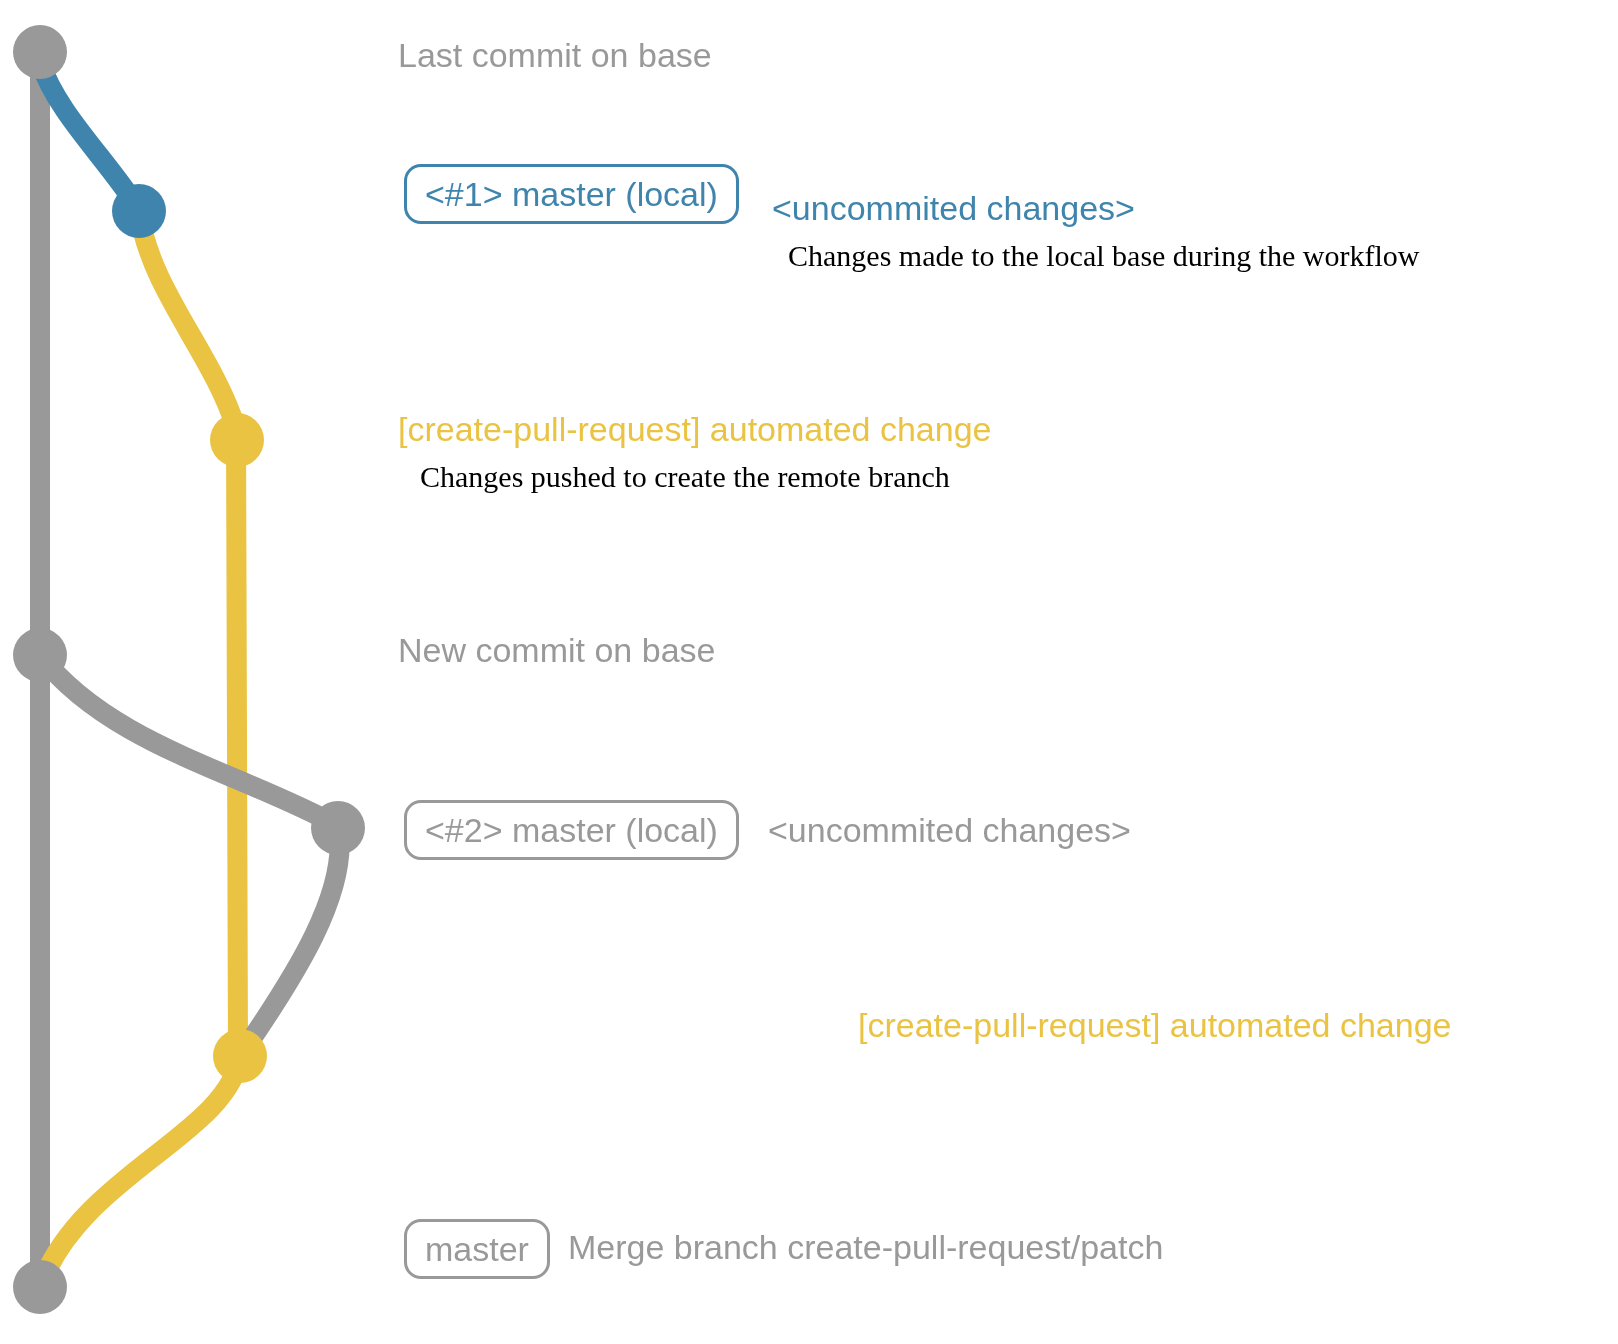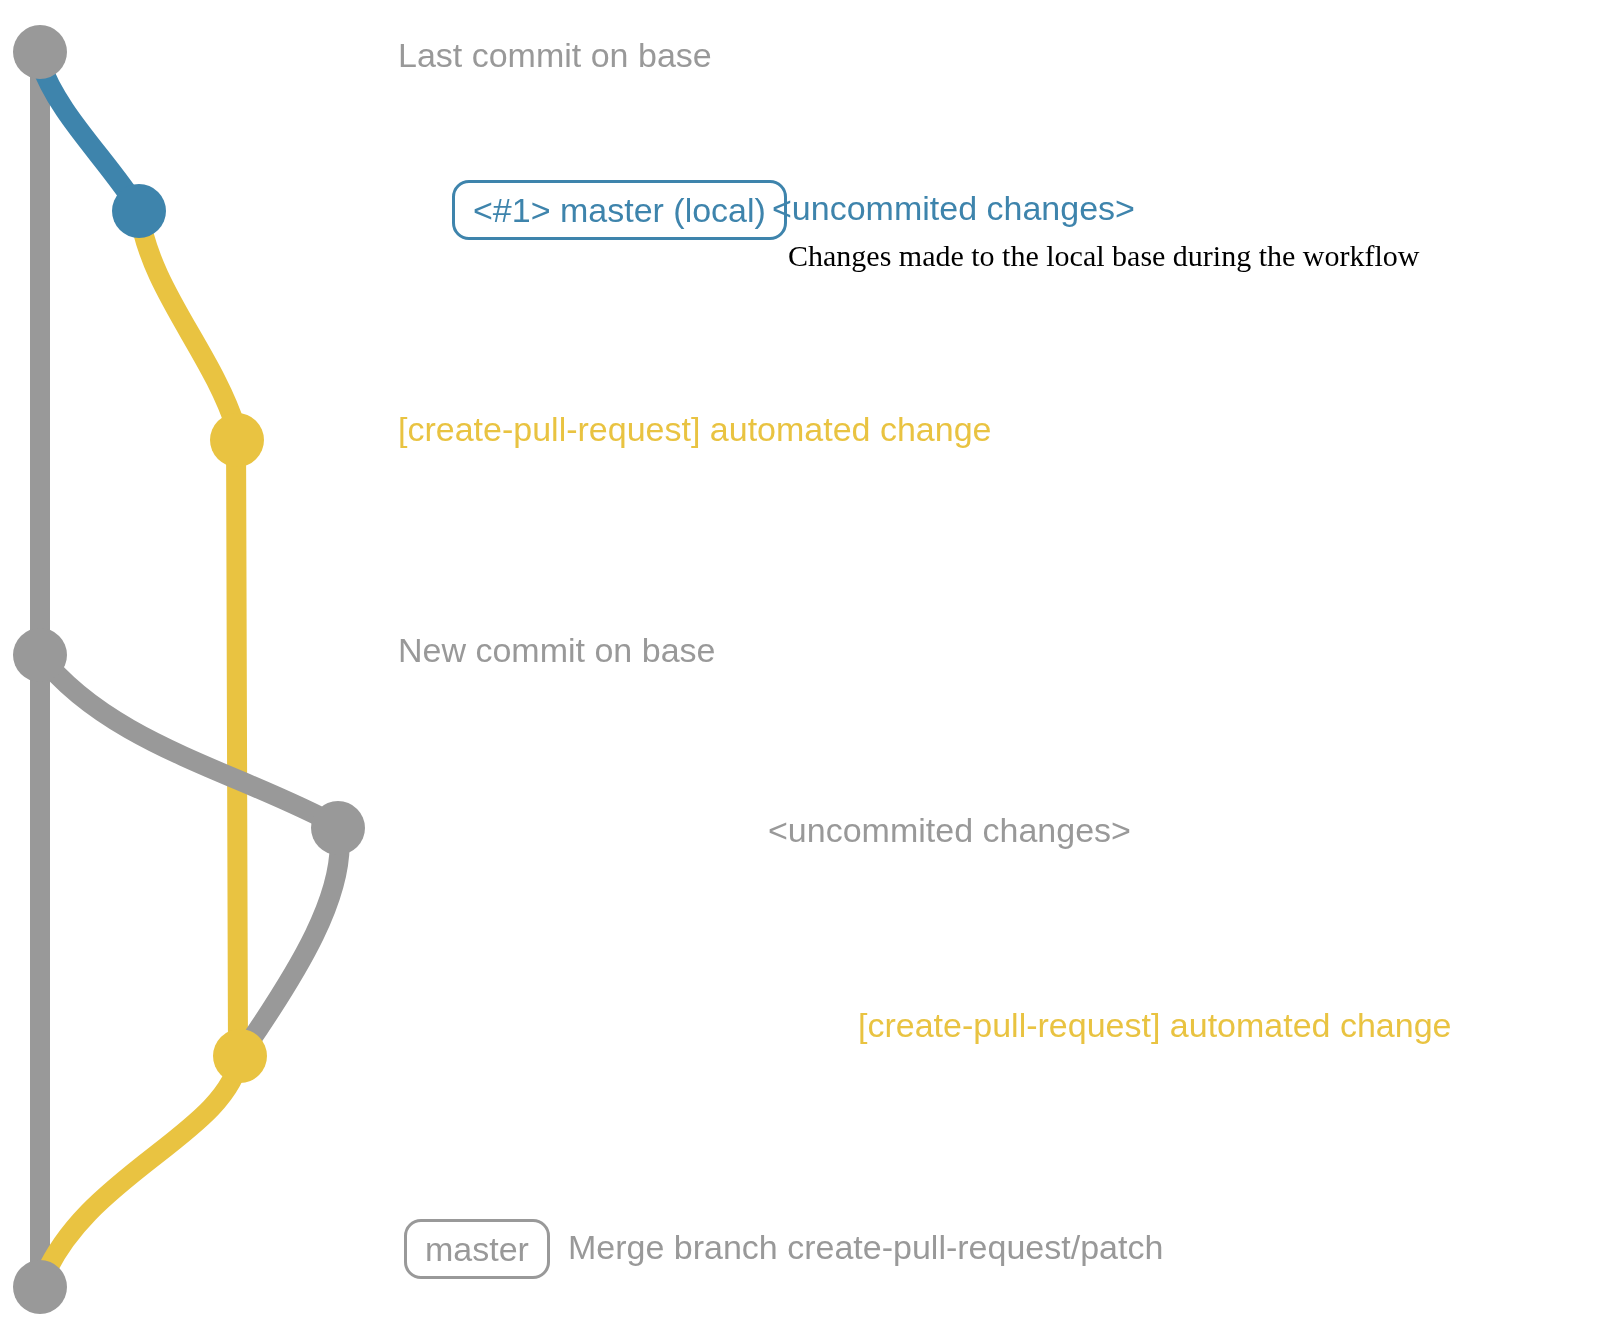--- a/index.html
+++ b/index.html
@@ -63,28 +63,30 @@
     <circle class="fill blue" cx="139" cy="211" r="27"></circle>
     <circle class="fill yellow" cx="237" cy="440" r="27"></circle>
     <circle class="fill gray" cx="40" cy="655" r="27"></circle>
     <circle class="fill gray" cx="338" cy="828" r="27"></circle>
     <circle class="fill yellow" cx="240" cy="1056" r="27"></circle>
     <circle class="fill gray" cx="40" cy="1287" r="27"></circle>
   </svg>
 
   <div class="abs sans gray-t" style="left:398px;top:35px;">Last commit on base</div>
 
-  <div class="abs badge blue-t" style="left:404px;top:180px;margin-left:48px;">&lt;#1&gt; master (local)</div>
+  <div class="abs badge blue-t" style="left:404px;top:164px;">&lt;#1&gt; master (local)</div>
   <div class="abs sans blue-t" style="left:772px;top:188px;">&lt;uncommited changes&gt;</div>
   <div class="abs serif" style="left:788px;top:238px;">Changes made to the local base during the workflow</div>
 
   <div class="abs sans yellow-t" style="left:398px;top:409px;">[create-pull-request] automated change</div>
+  <div class="abs serif" style="left:420px;top:459px;">Changes pushed to create the remote branch</div>
 
   <div class="abs sans gray-t" style="left:398px;top:630px;">New commit on base</div>
 
+  <div class="abs badge gray-t" style="left:404px;top:800px;">&lt;#2&gt; master (local)</div>
   <div class="abs sans gray-t" style="left:768px;top:810px;">&lt;uncommited changes&gt;</div>
 
   <div class="abs sans yellow-t" style="left:858px;top:1005px;">[create-pull-request] automated change</div>
 
   <div class="abs badge gray-t" style="left:404px;top:1219px;">master</div>
   <div class="abs sans gray-t" style="left:568px;top:1227px;">Merge branch create-pull-request/patch</div>
 
 </div>
 
 </body></html>

